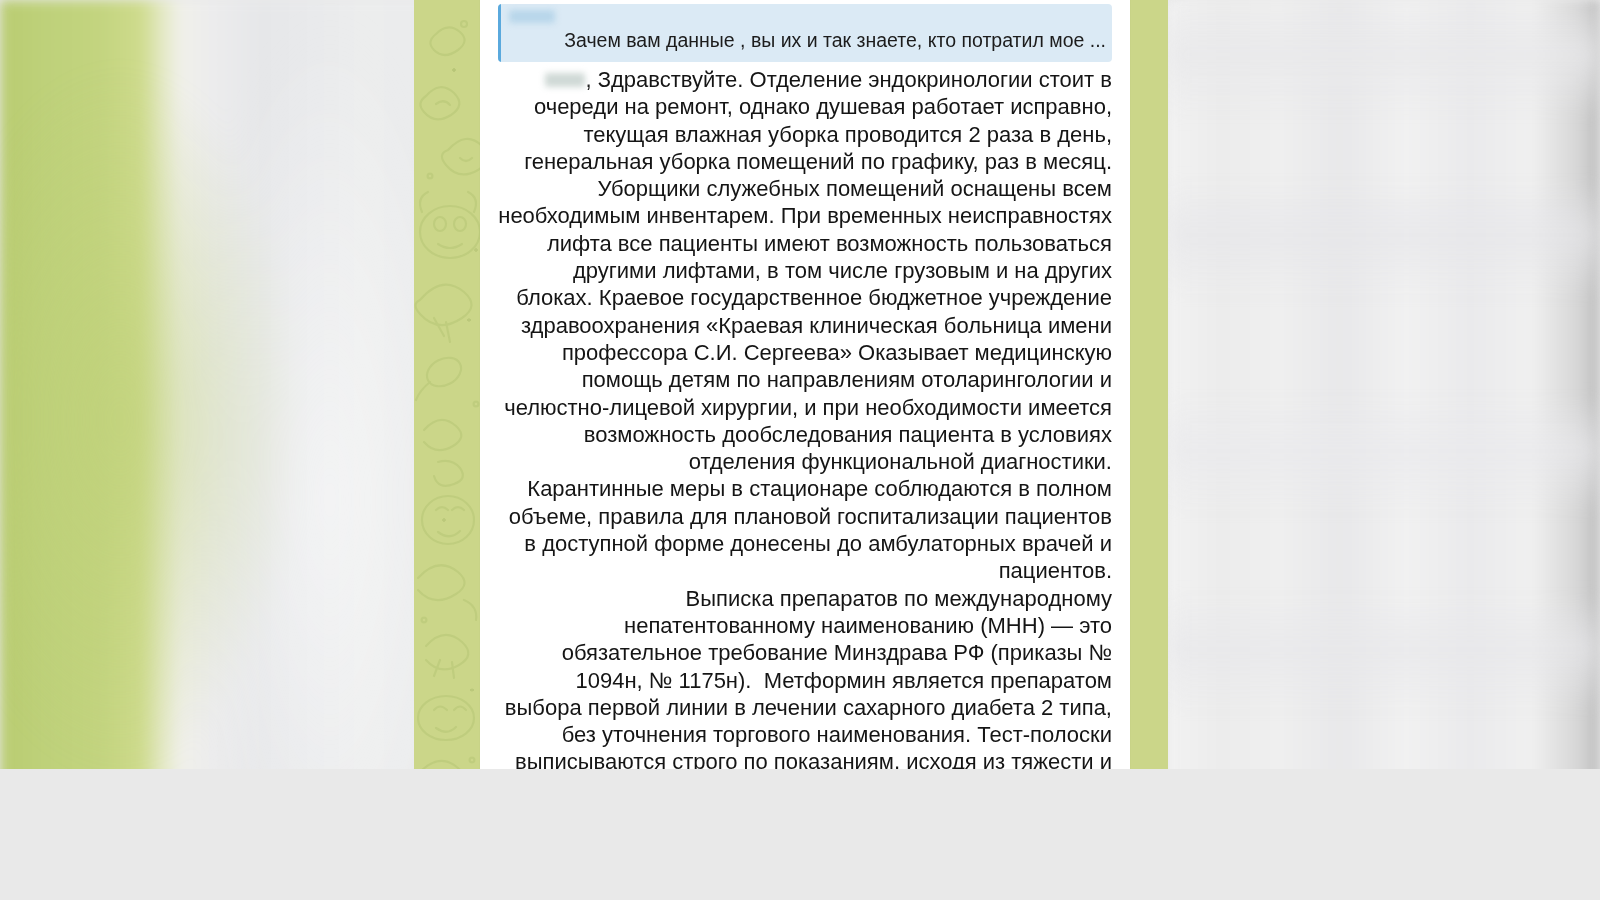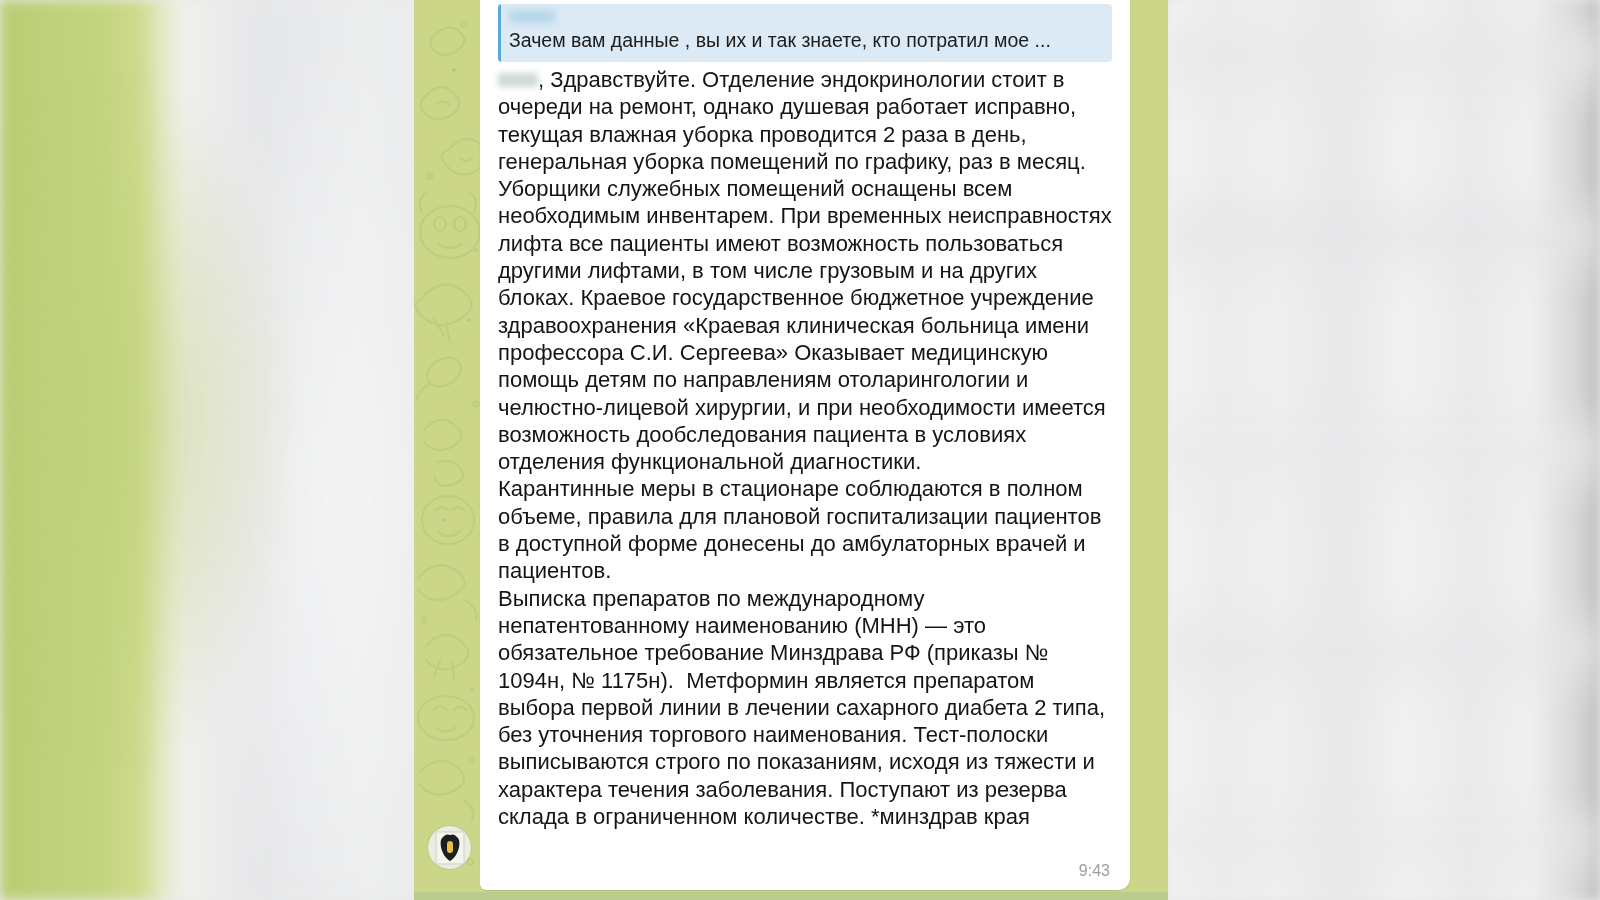--- a/index.html
+++ b/index.html
@@ -2,21 +2,21 @@
 <html><head>
 <meta charset="utf-8">
 <style>
   * { margin:0; padding:0; box-sizing:border-box; }
   html, body {
     width:1600px; height:900px; overflow:hidden;
     font-family:"Liberation Sans", sans-serif;
     background:#e9e9e9;
   }
 
-  #screen { position:relative; width:1600px; height:900px; overflow:hidden; }
+  #screen { position:relative; width:1600px; height:769px; overflow:hidden;text-align:right; }
 
   
   .blur-left {
     position:absolute; left:0; top:0; width:452px; height:900px;
     background:
       linear-gradient(90deg,
         #b9cc71 0%,
         #bed17a 10%,
         #c3d47f 22%,
         #cedb8c 31%,

